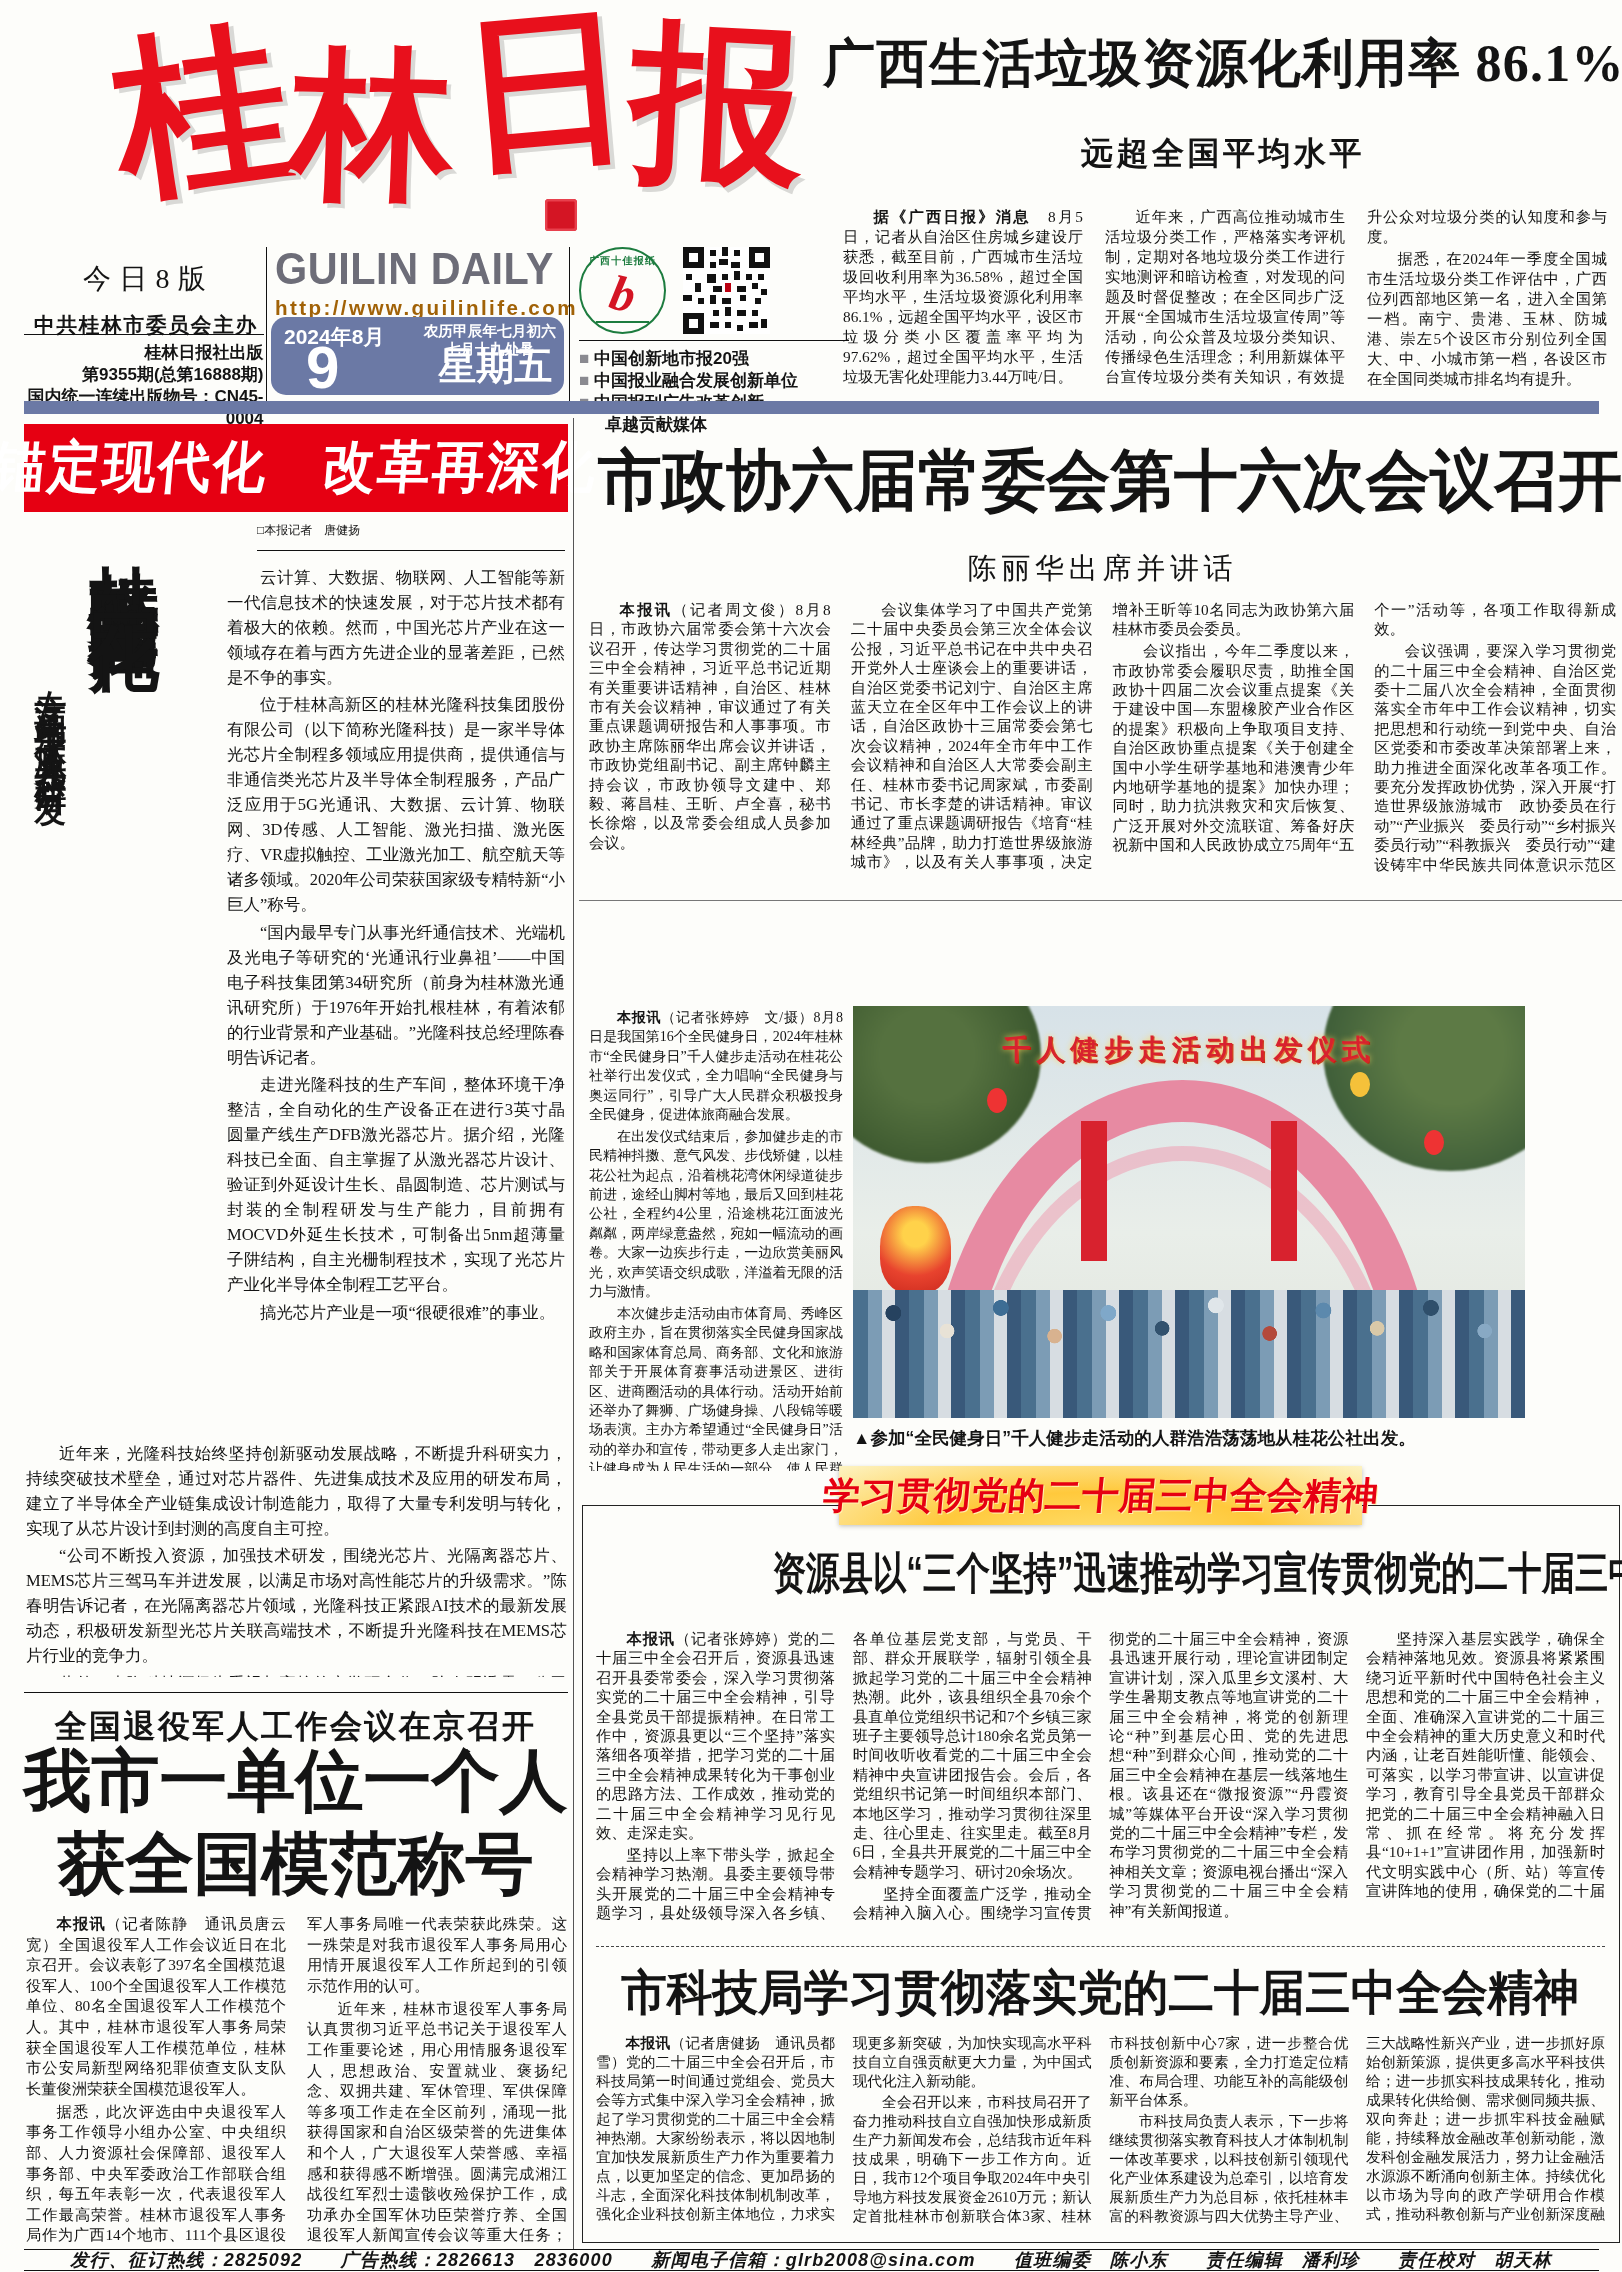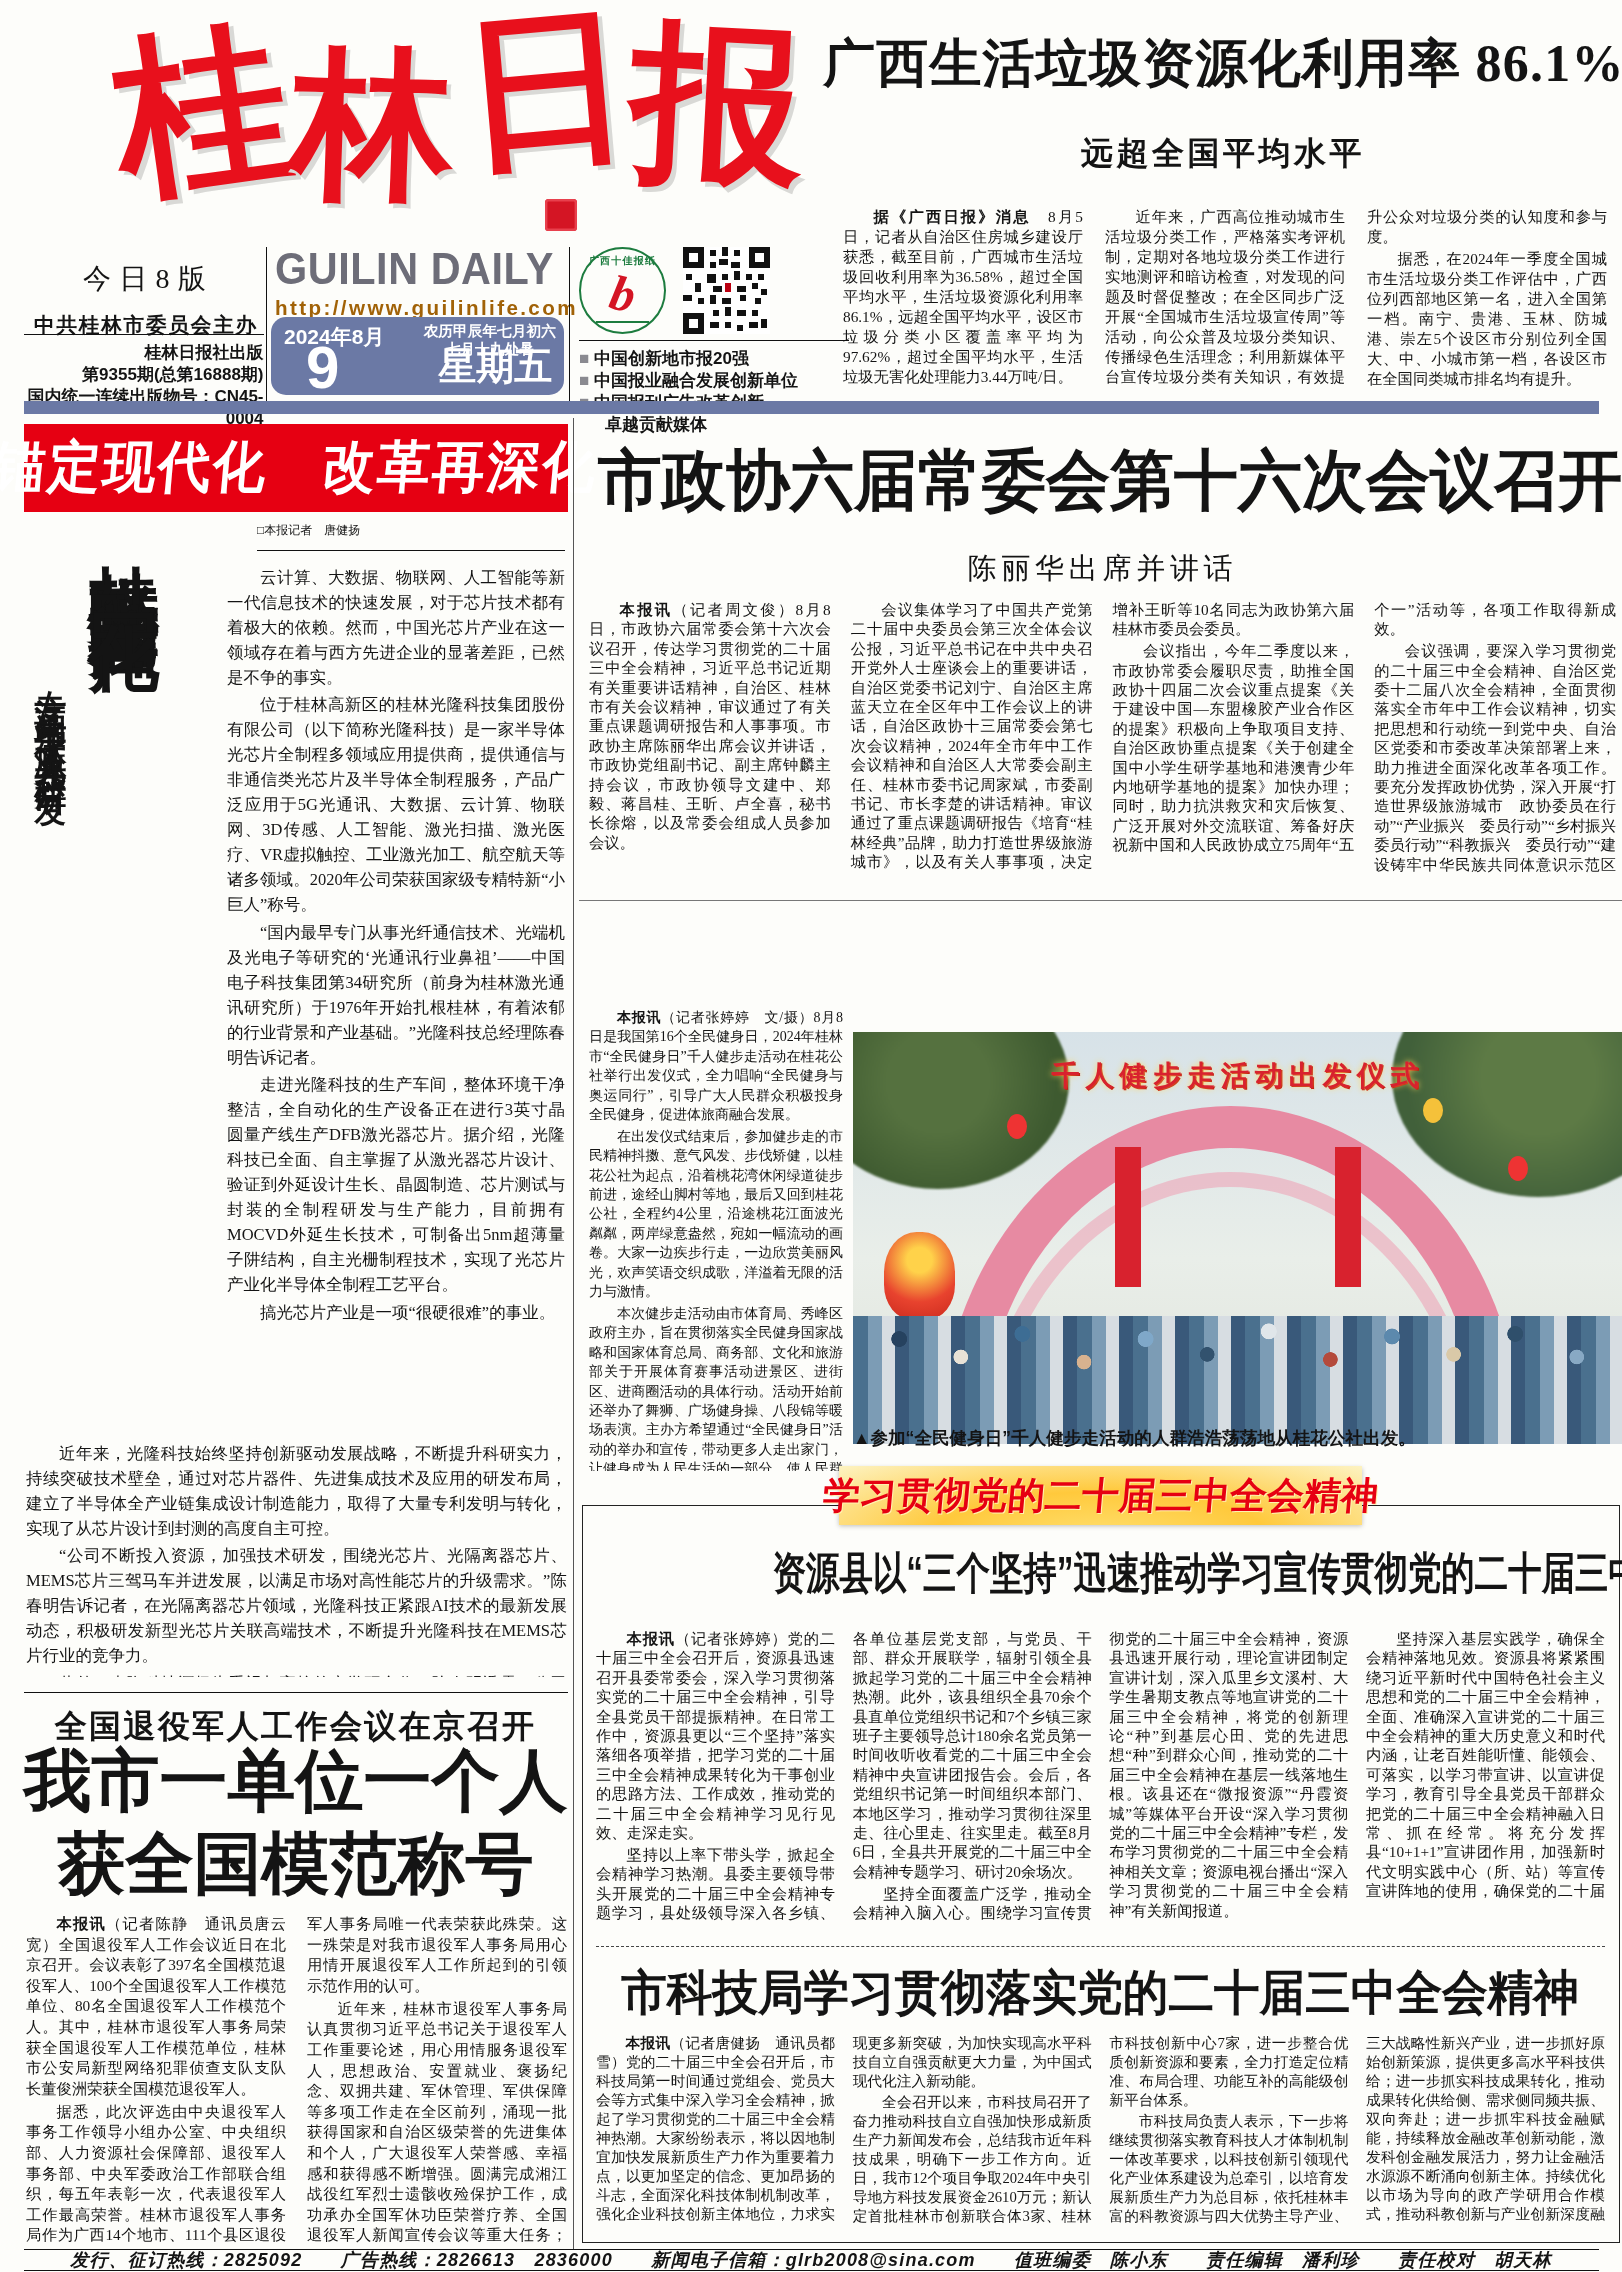--- a/index.html
+++ b/index.html
@@ -100,21 +100,21 @@
           font-size:29px;letter-spacing:4.7px;}
   .cp-body{position:absolute;left:589px;top:600px;width:1027px;height:291px;column-count:4;
            column-gap:20px;column-fill:auto;font-size:15.3px;line-height:19.4px;overflow:hidden;}
   .hdiv{position:absolute;left:579px;top:900px;width:1043px;border-top:1.2px solid #777;}
 
   
   .wk-h1{position:absolute;left:582px;top:911px;width:1041px;text-align:center;}
   .wk-h1 span{display:inline-block;font-size:59px;font-weight:900;white-space:nowrap;transform:scaleX(.97);}
   .wk-col{position:absolute;left:589px;top:1008px;width:254px;height:463px;overflow:hidden;
           font-size:14px;line-height:19.4px;}
-  .photo{position:absolute;left:853px;top:1032px;width:770px;height:412px;overflow:hidden;
+  .photo{position:absolute;left:853px;top:1006px;width:672px;height:412px;overflow:hidden;
          background:linear-gradient(#d7e2e8 0%,#e9eee9 55%,#dfe3da 100%);}
   .tree{position:absolute;border-radius:50%;filter:blur(1.2px);}
   .arch{position:absolute;left:11%;bottom:-26%;width:76%;height:108%;
         border:42px solid #e78aa2;border-bottom:none;border-radius:50% 50% 0 0/78% 78% 0 0;}
   .arch-inner{position:absolute;left:16%;bottom:-26%;width:66%;height:92%;
         border:15.3px solid #ef9fb4;border-bottom:none;border-radius:50% 50% 0 0/80% 80% 0 0;opacity:.55;}
   .arch-text{position:absolute;left:10%;top:6%;width:80%;text-align:center;color:#d8222e;
         font-size:28px;font-weight:900;letter-spacing:5.9px;white-space:nowrap;
         font-family:"Liberation Sans",sans-serif;text-shadow:0 0 5.9px #ffd65e,1.2px 1.2px 0 #b00;}
   .hang{position:absolute;top:28%;width:26px;height:34%;background:#d8222e;}

